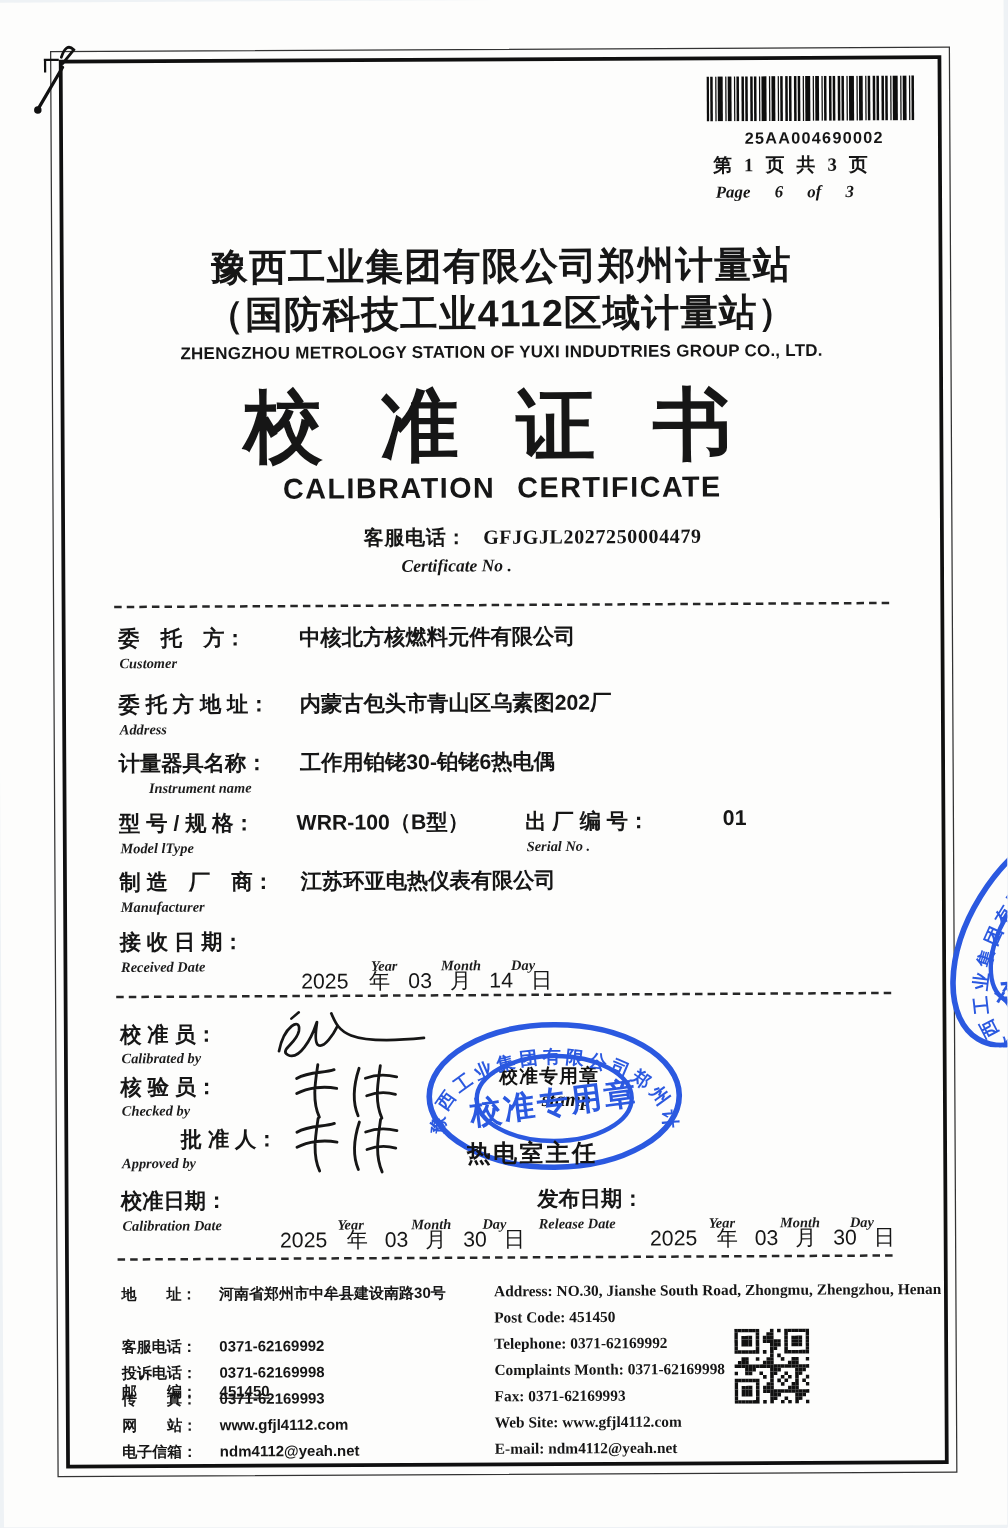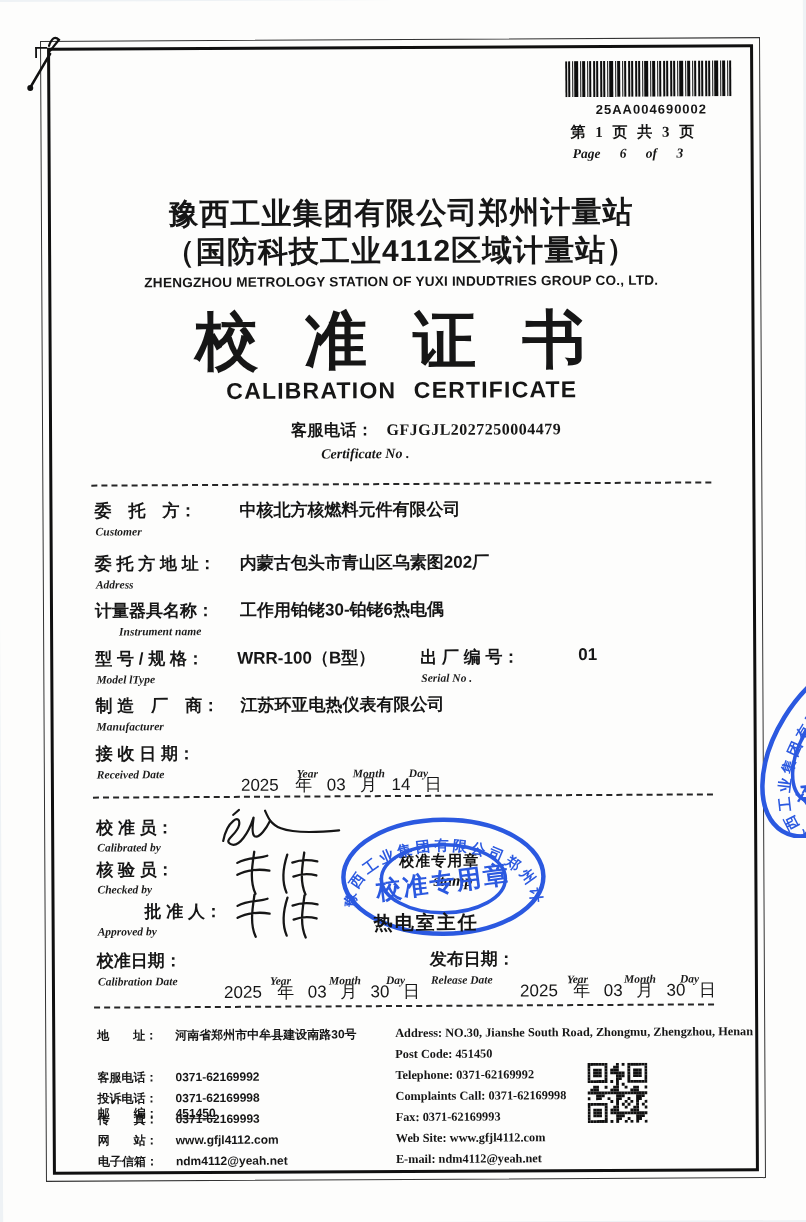--- a/index.html
+++ b/index.html
@@ -246,21 +246,21 @@
     <div class="foot-row" style="left:95px; top:1104px;text-decoration:underline;"><span class="foot-label">邮　　编：</span><span>451450</span></div>
     <div class="foot-row" style="left:95px; top:1068px;"><span class="foot-label">客服电话：</span><span>0371-62169992</span></div>
     <div class="foot-row" style="left:95px; top:1089px;"><span class="foot-label">投诉电话：</span><span>0371-62169998</span></div>
     <div class="foot-row" style="left:95px; top:1110px;"><span class="foot-label">传　　真：</span><span>0371-62169993</span></div>
     <div class="foot-row" style="left:95px; top:1131px;"><span class="foot-label">网　　站：</span><span>www.gfjl4112.com</span></div>
     <div class="foot-row" style="left:95px; top:1152px;"><span class="foot-label">电子信箱：</span><span>ndm4112@yeah.net</span></div>
 
     <div class="foot-row foot-en" style="left:393px; top:1026px;"><span>Address:</span> <span>NO.30,  Jianshe South Road,  Zhongmu,  Zhengzhou,  Henan</span></div>
     <div class="foot-row foot-en" style="left:393px; top:1047px;"><span>Post Code:</span> <span>451450</span></div>
     <div class="foot-row foot-en" style="left:393px; top:1068px;"><span>Telephone:</span> <span>0371-62169992</span></div>
-    <div class="foot-row foot-en" style="left:393px; top:1089px;"><span>Complaints Call:</span> <span>0371-62169998</span></div>
+    <div class="foot-row foot-en" style="left:393px; top:1089px;"><span>Complaints Month:</span> <span>0371-62169998</span></div>
     <div class="foot-row foot-en" style="left:393px; top:1110px;"><span>Fax:</span> <span>0371-62169993</span></div>
     <div class="foot-row foot-en" style="left:393px; top:1131px;"><span>Web Site:</span> <span>www.gfjl4112.com</span></div>
     <div class="foot-row foot-en" style="left:393px; top:1152px;"><span>E-mail:</span> <span>ndm4112@yeah.net</span></div>
 
     <svg class="abs" style="left:585px; top:1064px;" width="60" height="60" viewBox="0 0 63 63">
         <rect x="0" y="0" width="3" height="3" fill="#101010"></rect>
         <rect x="3" y="0" width="3" height="3" fill="#101010"></rect>
         <rect x="6" y="0" width="3" height="3" fill="#101010"></rect>
         <rect x="9" y="0" width="3" height="3" fill="#101010"></rect>
         <rect x="12" y="0" width="3" height="3" fill="#101010"></rect>

